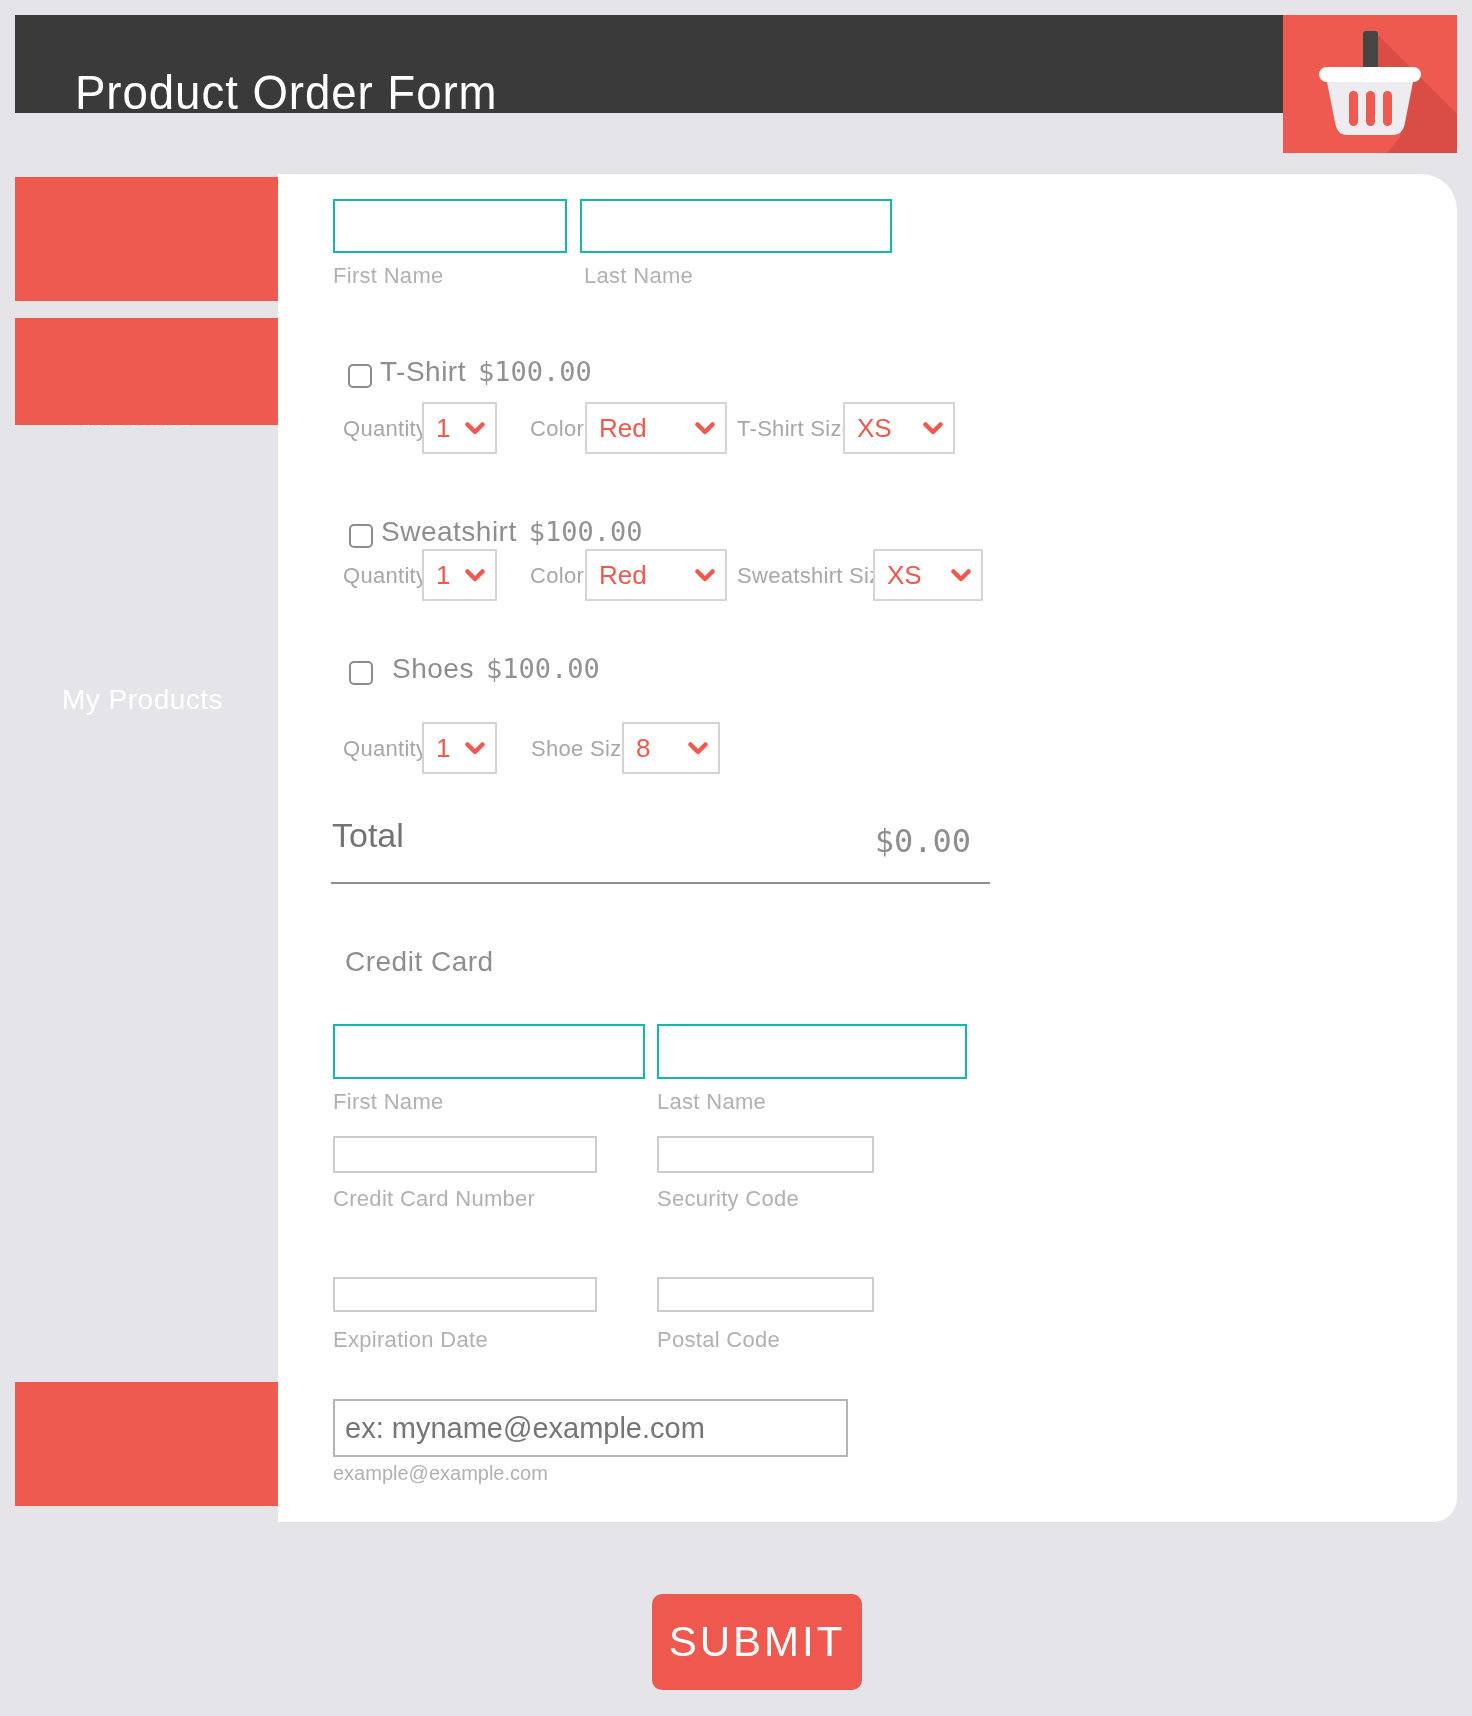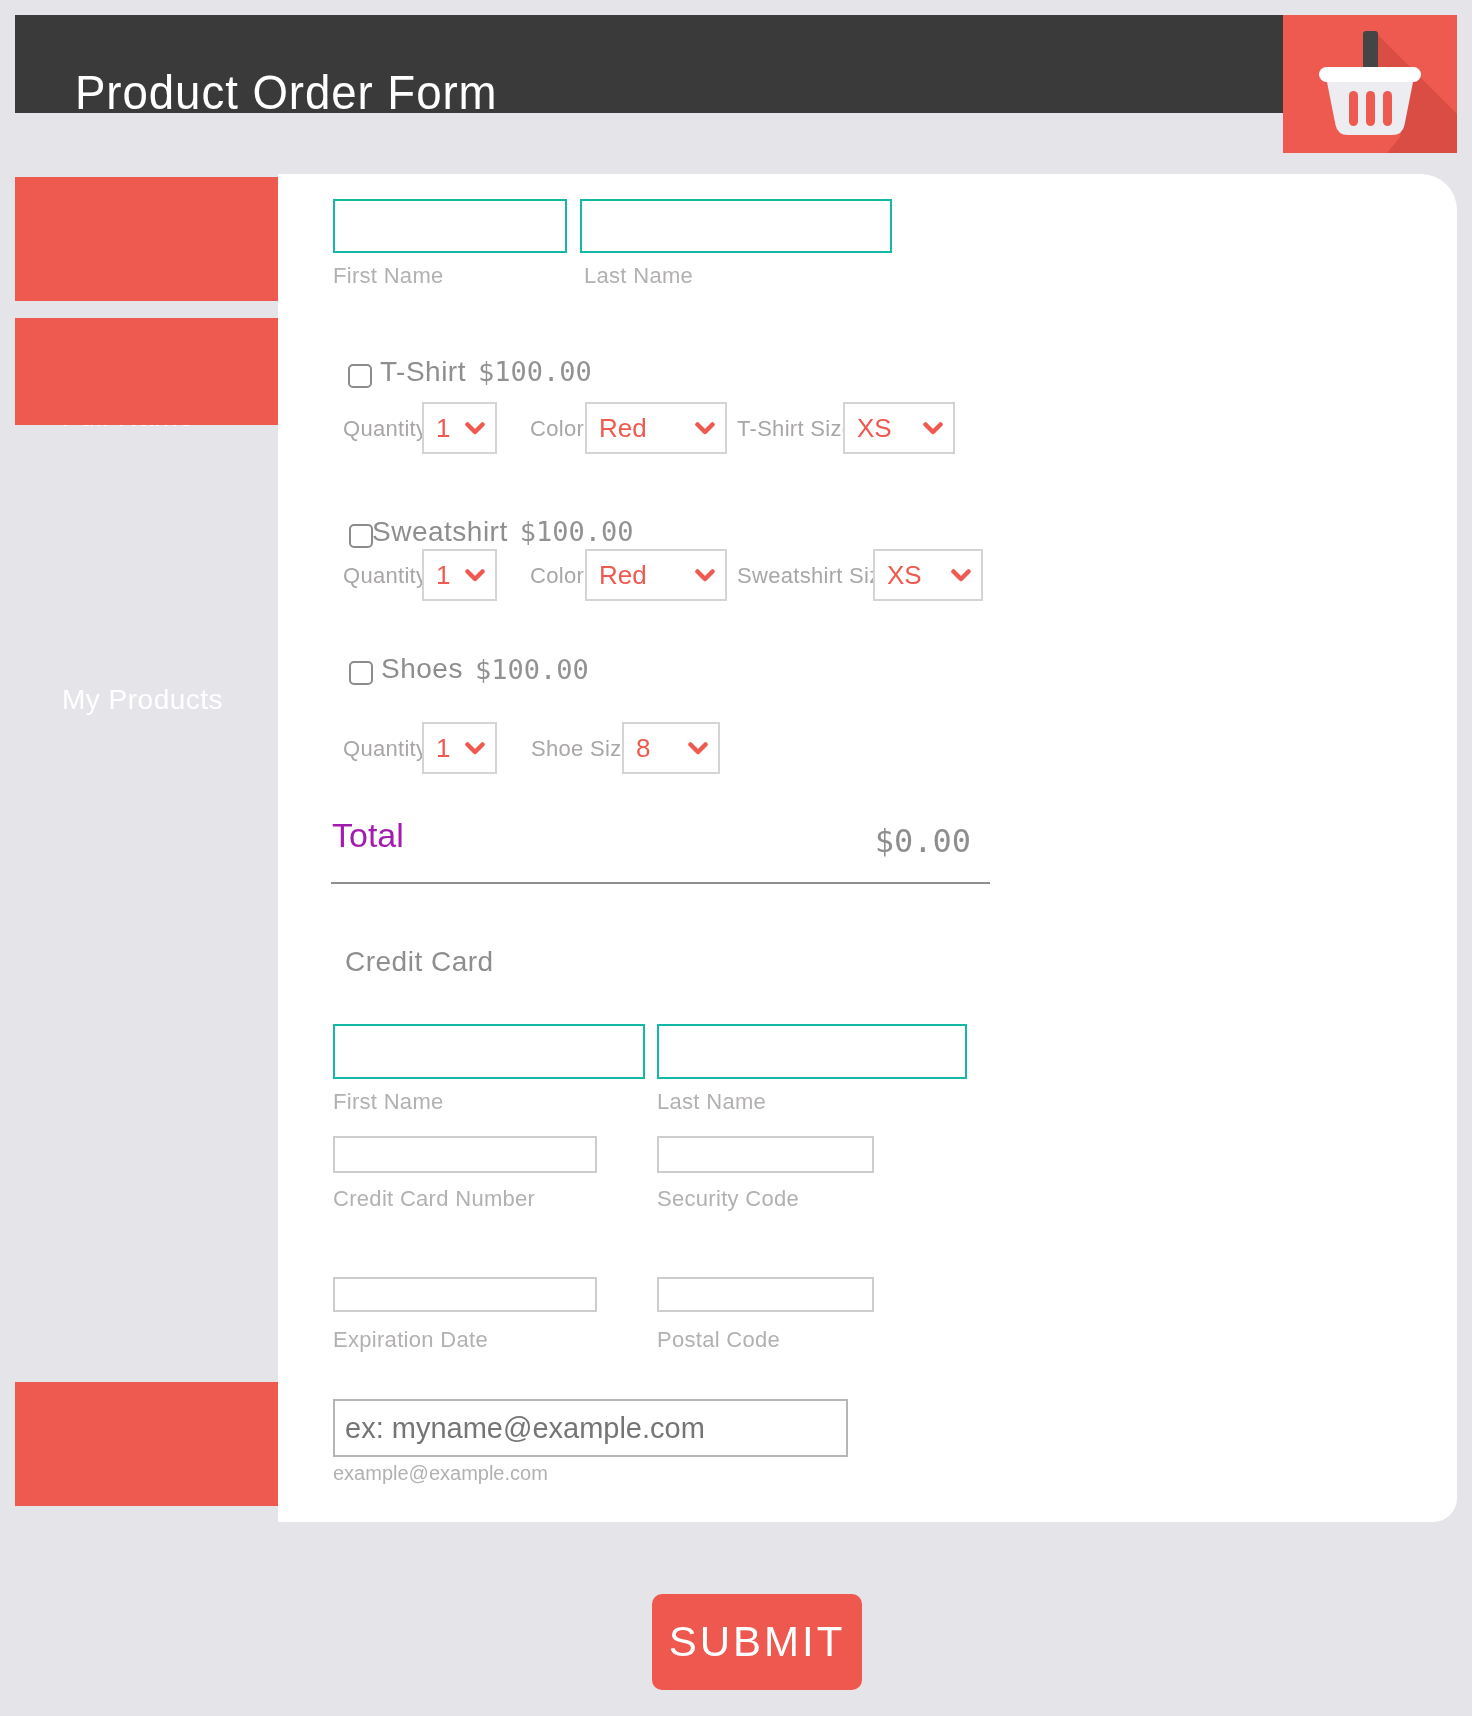--- a/index.html
+++ b/index.html
@@ -41,21 +41,21 @@
   .prod-row{position:absolute;display:flex;gap:12px;align-items:baseline;}
   .prod-name{font-size:28px;font-weight:300;color:#8e8e8e;letter-spacing:.5px;}
   .prod-price{font-family:"DejaVu Sans Mono",monospace;font-size:27px;color:#929292;}
   .dd-label{position:absolute;font-size:22px;font-weight:300;color:#a9a6a6;letter-spacing:.3px;}
   .select{position:absolute;height:52px;background:#fff;border:2px solid #d4d4d4;box-sizing:border-box;
           display:flex;align-items:center;justify-content:space-between;padding:0 10px 0 12px;cursor:pointer;}
   .select .val{color:#ee5a50;font-size:26px;}
   .chev{flex:0 0 auto;}
 
   
-  .total-label{font-size:34px;font-weight:300;color:#a21caf;}
+  .total-label{font-size:34px;font-weight:300;color:#737373;}
   .total-amount{font-family:"DejaVu Sans Mono",monospace;font-size:32px;color:#8e8e8e;text-align:right;}
   .divider{background:#8f8f8f;height:2px;}
 
   .section-h{font-size:28px;font-weight:300;color:#8e8e8e;letter-spacing:.5px;margin-left:12px;}
 
   
   .submit-btn{
     left:632px;top:1594px;width:210px;height:96px;background:#ee584e;border:none;border-radius:10px;
     color:#fff;font-family:"Liberation Sans",sans-serif;font-size:42px;font-weight:300;letter-spacing:3px;
     cursor:pointer;
@@ -120,21 +120,21 @@
 </div>
 <span class="dd-label" style="left:737px;top:416px;">T-Shirt Size</span>
 <div class="select" style="left:843px;top:402px;width:112px;">
   <span class="val">XS</span>
   <svg class="chev" width="20" height="13" viewBox="0 0 20 13">
       <path d="M2.5 2.5 L10 10 L17.5 2.5" stroke="#ee5a50" stroke-width="4.5" fill="none" stroke-linecap="round" stroke-linejoin="round"></path>
     </svg>
 </div>
 
 <input type="checkbox" class="checkbox" style="left: 349px; top: 524px;">
-<div class="prod-row" style="left:372px;top:516px;">
+<div class="prod-row" style="left:381px;top:516px;">
   <span class="prod-name">Sweatshirt</span>
   <span class="prod-price">$100.00</span>
 </div>
 <span class="dd-label" style="left:343px;top:563px;">Quantity</span>
 <div class="select" style="left:422px;top:549px;width:75px;">
   <span class="val">1</span>
   <svg class="chev" width="20" height="13" viewBox="0 0 20 13">
       <path d="M2.5 2.5 L10 10 L17.5 2.5" stroke="#ee5a50" stroke-width="4.5" fill="none" stroke-linecap="round" stroke-linejoin="round"></path>
     </svg>
 </div>
@@ -147,21 +147,21 @@
 </div>
 <span class="dd-label" style="left:737px;top:563px;">Sweatshirt Size</span>
 <div class="select" style="left:873px;top:549px;width:110px;">
   <span class="val">XS</span>
   <svg class="chev" width="20" height="13" viewBox="0 0 20 13">
       <path d="M2.5 2.5 L10 10 L17.5 2.5" stroke="#ee5a50" stroke-width="4.5" fill="none" stroke-linecap="round" stroke-linejoin="round"></path>
     </svg>
 </div>
 
 <input type="checkbox" class="checkbox" style="left: 349px; top: 661px;">
-<div class="prod-row" style="left:381px;top:653px;align-items:flex-end;">
+<div class="prod-row" style="left:392px;top:653px;">
   <span class="prod-name">Shoes</span>
   <span class="prod-price">$100.00</span>
 </div>
 <span class="dd-label" style="left:343px;top:736px;">Quantity</span>
 <div class="select" style="left:422px;top:722px;width:75px;">
   <span class="val">1</span>
   <svg class="chev" width="20" height="13" viewBox="0 0 20 13">
       <path d="M2.5 2.5 L10 10 L17.5 2.5" stroke="#ee5a50" stroke-width="4.5" fill="none" stroke-linecap="round" stroke-linejoin="round"></path>
     </svg>
 </div>

